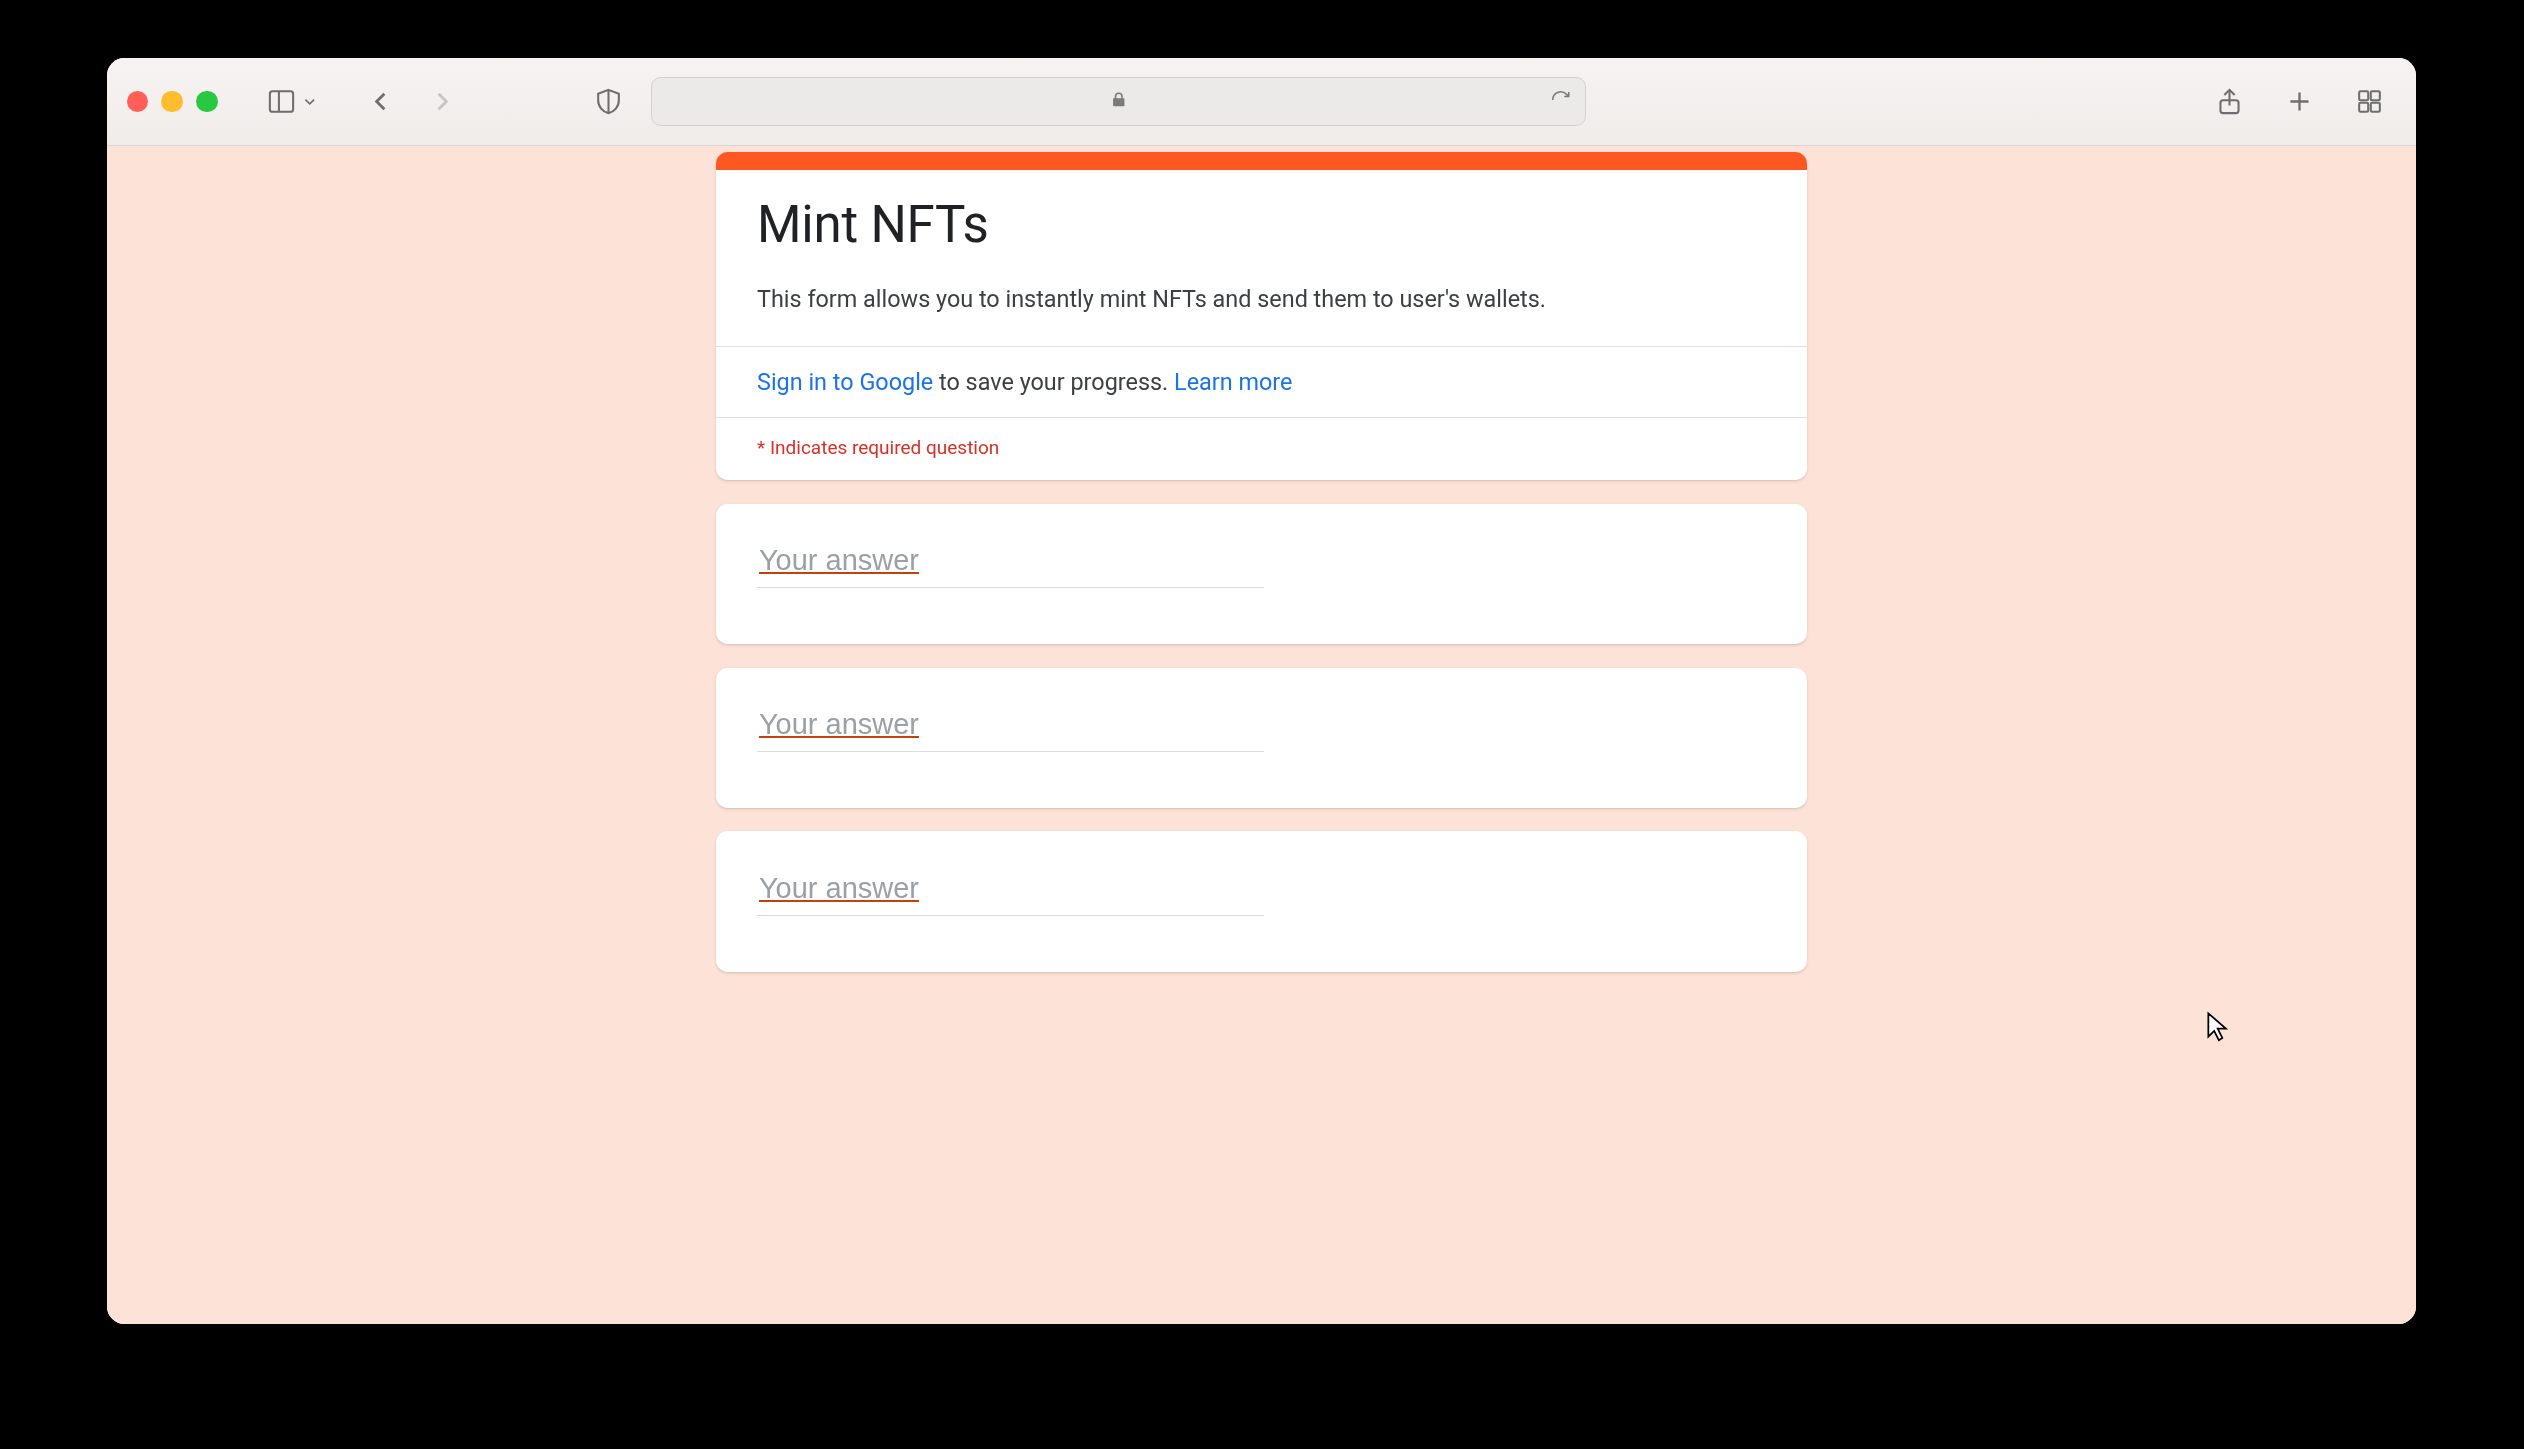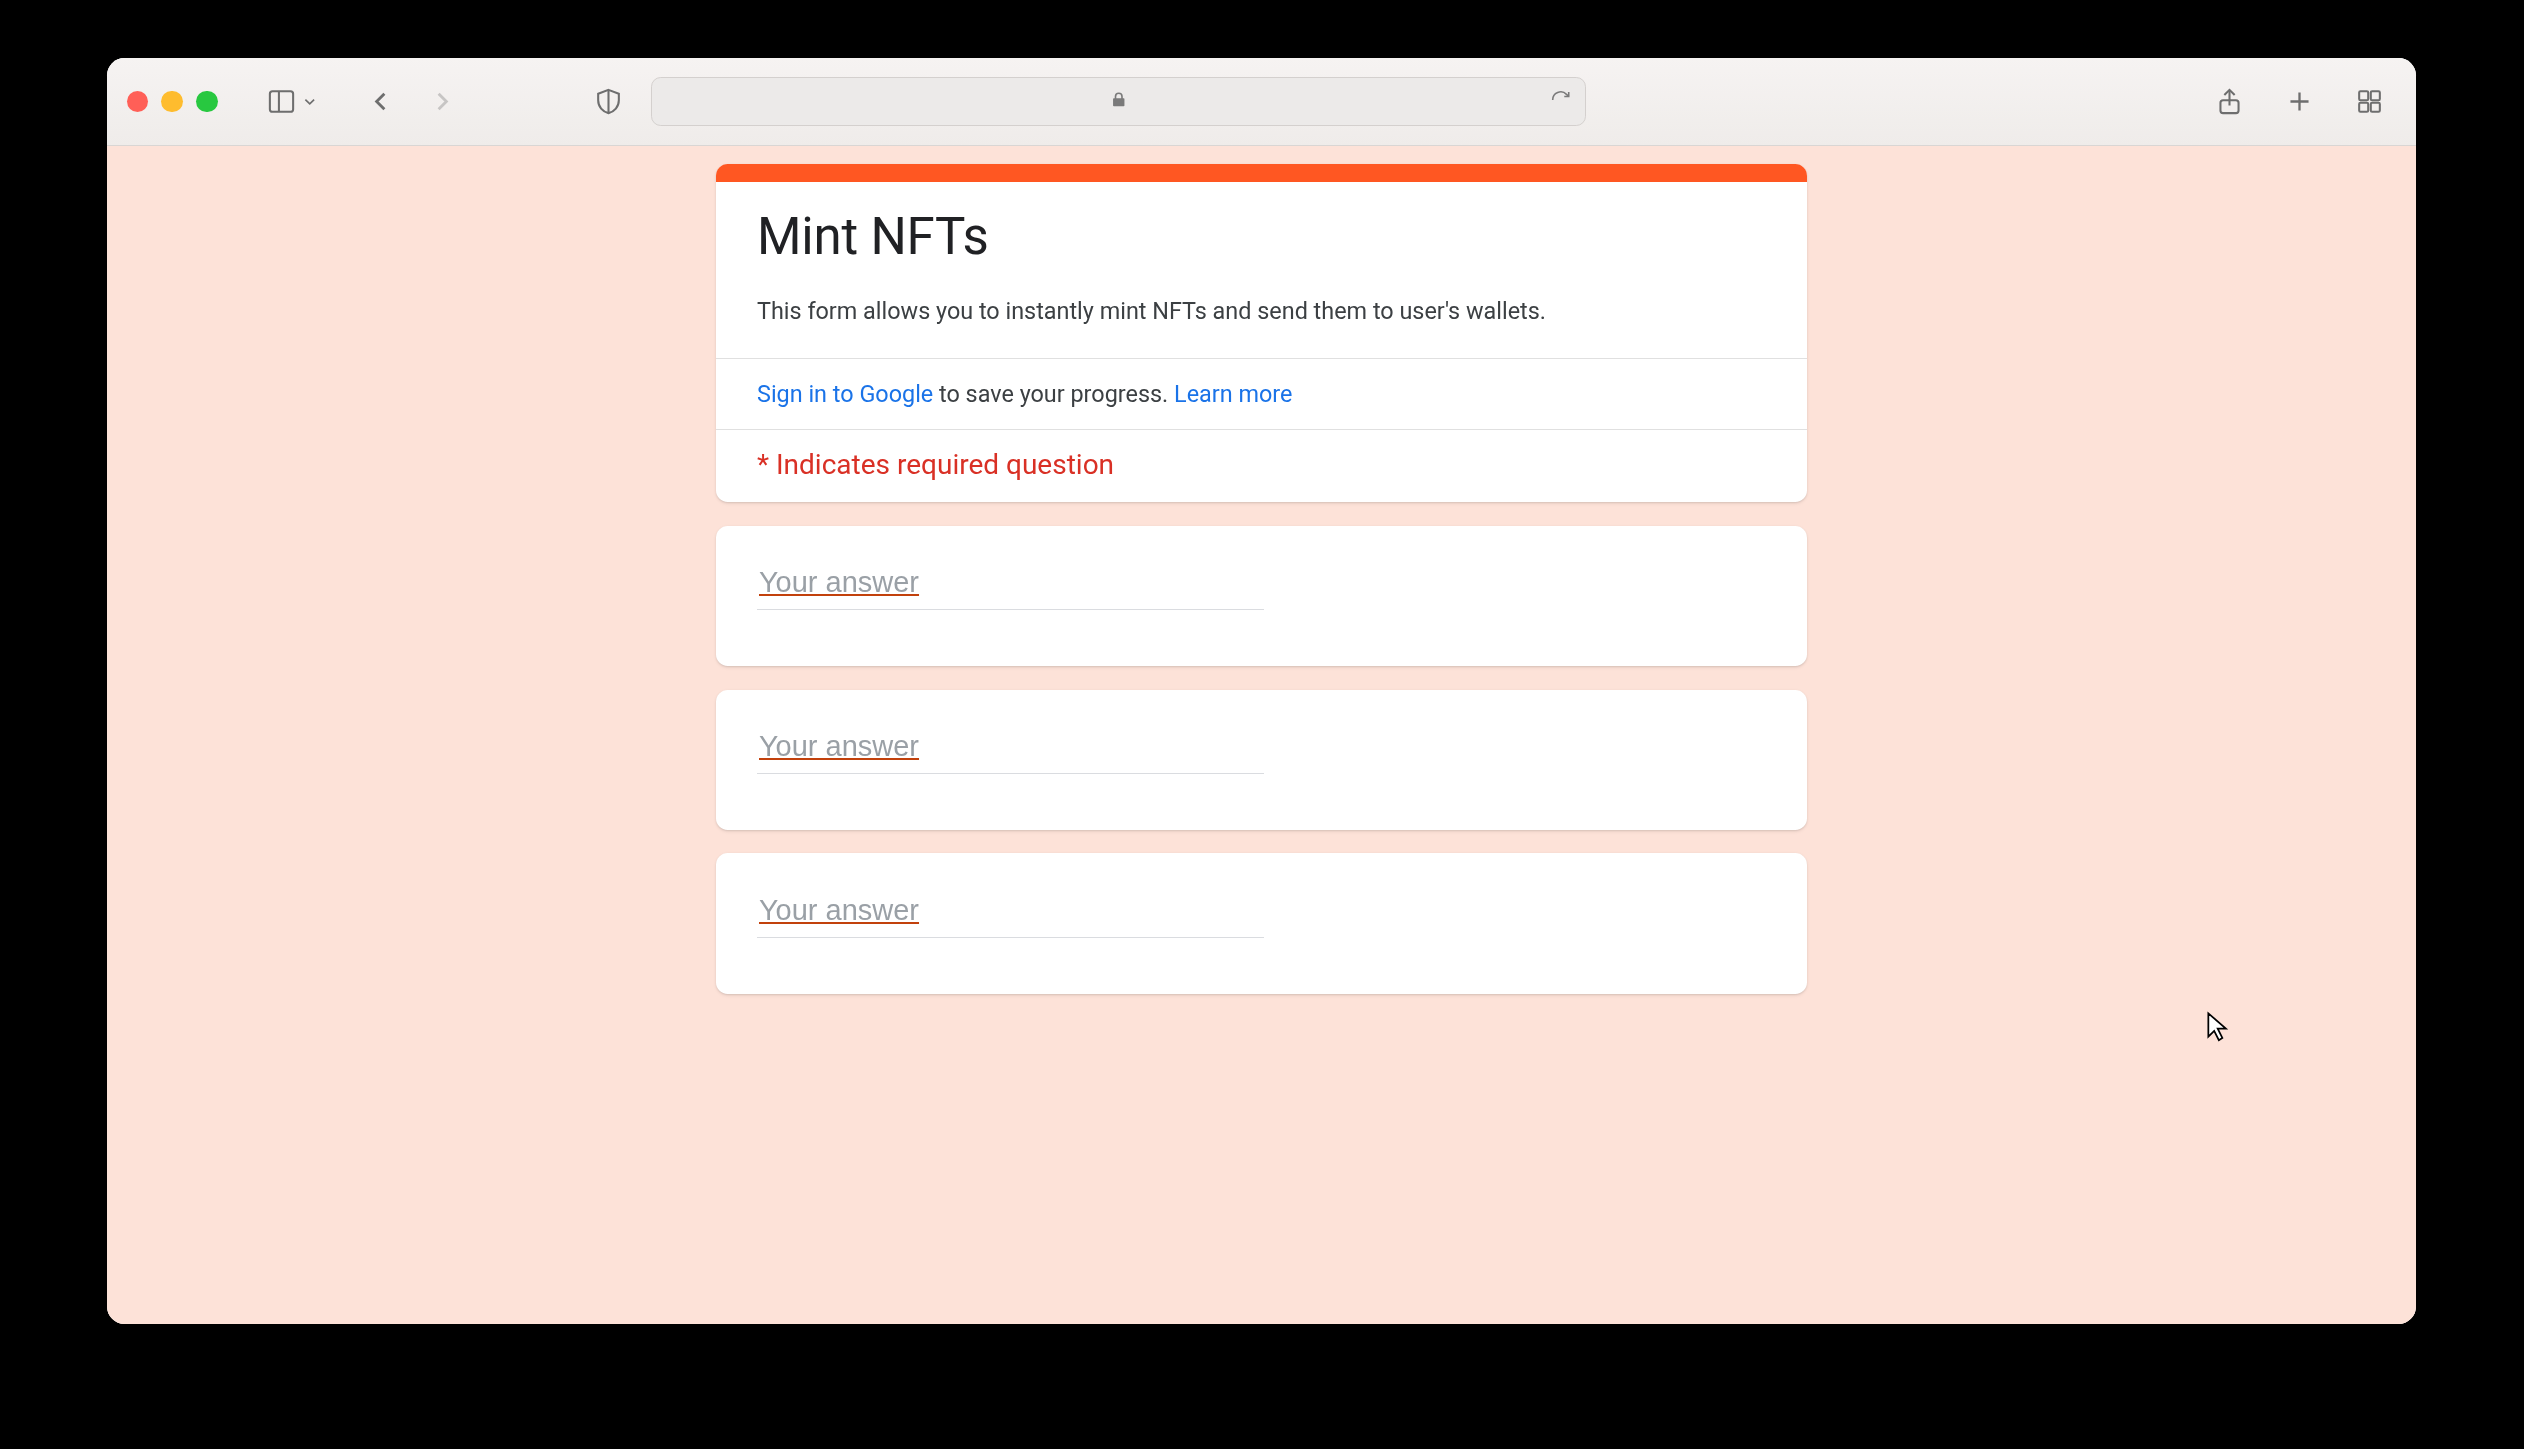--- a/index.html
+++ b/index.html
@@ -82,21 +82,21 @@
     color: #7a7a7a;
   }
   .right-icons { display:flex; align-items:center; gap:39px; margin-left:auto; margin-right:11.7px;}
   
   .page {
     height: calc(100% - 88px);
     background: #fde2d8;
     overflow: auto;
     display: flex;
     justify-content: center;
-    padding-top: 18px;
+    padding-top: 6px;
   }
   .form-col {
     width: 1091px;
   }
   .card {
     background: #fff;
     border-radius: 11.7px;
     box-shadow: 0 1.9px 3.9px rgba(0,0,0,0.06), 0 1px 1.9px rgba(0,0,0,0.1);
     margin-bottom: 23.4px;
     overflow: hidden;
@@ -121,21 +121,21 @@
   }
   .divider { height:1px; background:#e0e0e0; }
   .signin-row {
     padding: 21.4px 41px;
     font-size: 23.4px;
     color: #3c4043;
   }
   .link { color: #1a73e8; cursor: pointer; }
   .required-row {
     padding: 17.5px 41px 21.4px;
-    font-size: 28px;
+    font-size: 19px;
     color: #d93025;
   }
   .question-card { padding: 35px 41px 56px; }
   .q-label {
     font-size: 26px;
     color: #202124;
     margin-bottom: 49px;
   }
   .req-star { color: #d93025; margin-left: 3.9px; }
   .answer-input {

